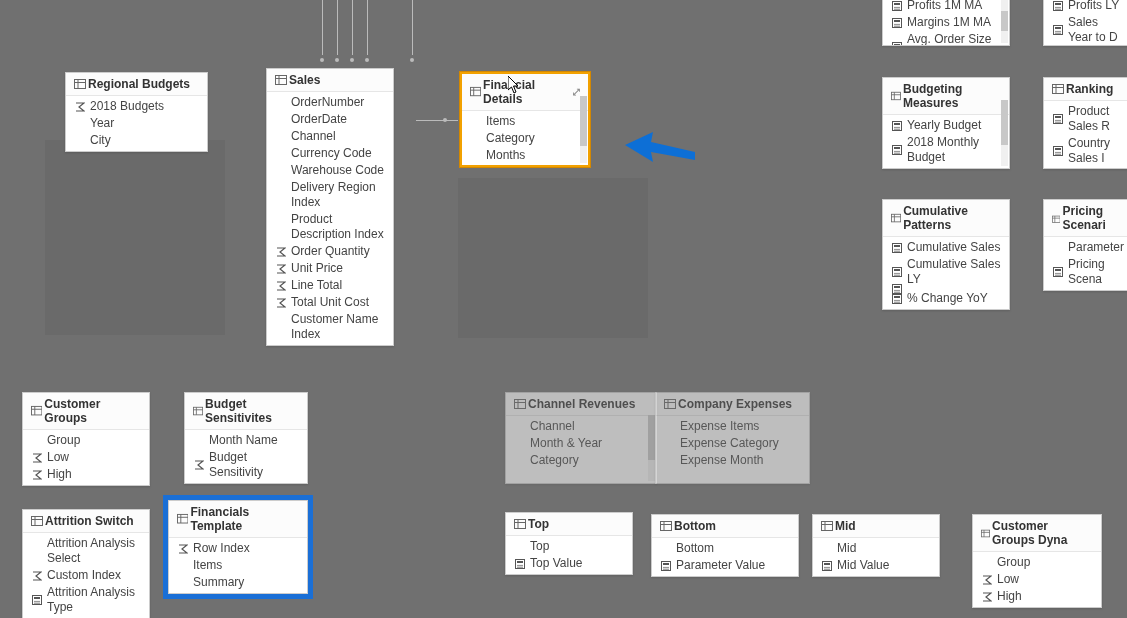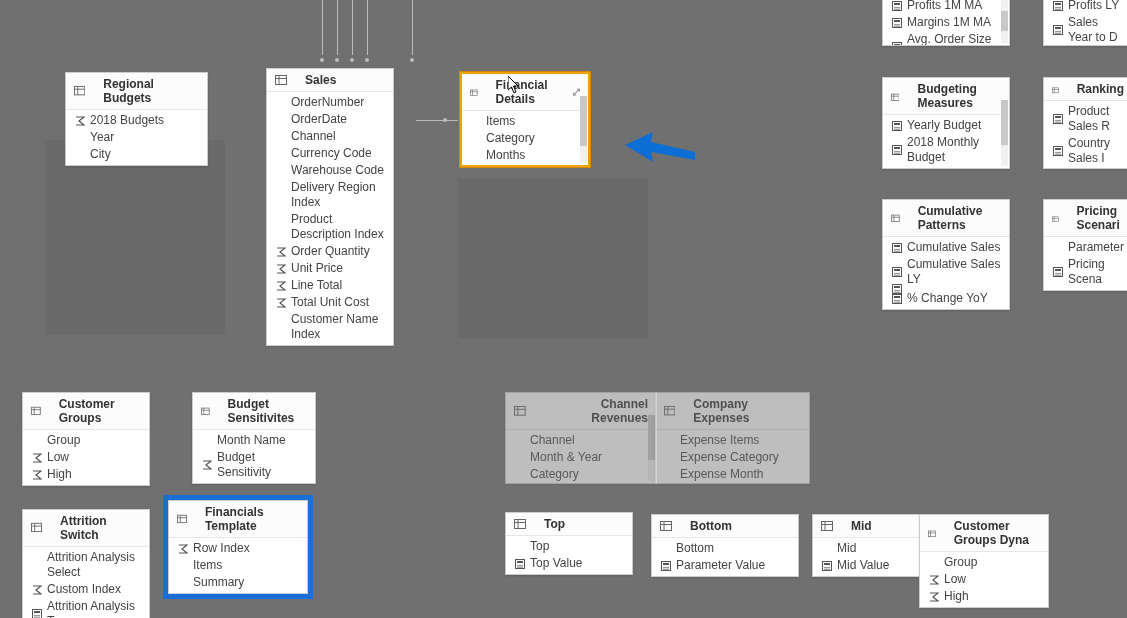--- a/index.html
+++ b/index.html
@@ -24,21 +24,21 @@
     box-shadow: 0 1px 2px rgba(0,0,0,0.15);
   }
   .table-header {
     display: flex;
     align-items: center;
     padding: 4px 8px;
     border-bottom: 1px solid #e6e6e6;
     font-weight: 600;
     color: #333;
     background: #fcfcfc;
-    gap: 18px;
+    gap: 2px;
   }
   .table-header .icon-table {
     width: 12px; height: 12px;
     display: inline-block;
   }
   .field-list {
     padding: 2px 0;
   }
   .field-row {
     display: flex;
@@ -591,21 +591,21 @@
           <span class="ficon">
             <svg width="10" height="10" viewBox="0 0 10 10">
               <path d="M1 1 H9 L4 5 L9 9 H1" fill="none" stroke="#555" stroke-width="1.2"></path>
             </svg>
           </span>
           <span>High</span>
         </div>
       </div>
   </div>
 
-  <div class="table-card" style="left:192px; top:392px; width:124px;">
+  <div class="table-card" style="left:184px; top:392px; width:124px;">
     <div class="table-header">
       <span class="icon-table">
         <svg viewBox="0 0 12 12">
             <rect x="0.5" y="1.5" width="11" height="9" fill="none" stroke="#666" stroke-width="1"></rect>
             <line x1="0.5" y1="4.5" x2="11.5" y2="4.5" stroke="#666"></line>
             <line x1="4" y1="1.5" x2="4" y2="10.5" stroke="#666"></line>
           </svg>
       </span>
       <span>Budget Sensitivites</span>
     </div>
@@ -850,21 +850,21 @@
               <circle cx="3" cy="8.3" r="0.7" fill="#555"></circle>
               <circle cx="5" cy="8.3" r="0.7" fill="#555"></circle>
               <circle cx="7" cy="8.3" r="0.7" fill="#555"></circle>
             </svg>
           </span>
           <span>Mid Value</span>
         </div>
       </div>
   </div>
 
-  <div class="table-card" style="left:919px; top:514px; width:130px;">
+  <div class="table-card" style="left:972px; top:514px; width:130px;">
     <div class="table-header">
       <span class="icon-table">
         <svg viewBox="0 0 12 12">
             <rect x="0.5" y="1.5" width="11" height="9" fill="none" stroke="#666" stroke-width="1"></rect>
             <line x1="0.5" y1="4.5" x2="11.5" y2="4.5" stroke="#666"></line>
             <line x1="4" y1="1.5" x2="4" y2="10.5" stroke="#666"></line>
           </svg>
       </span>
       <span>Customer Groups Dyna</span>
     </div>

